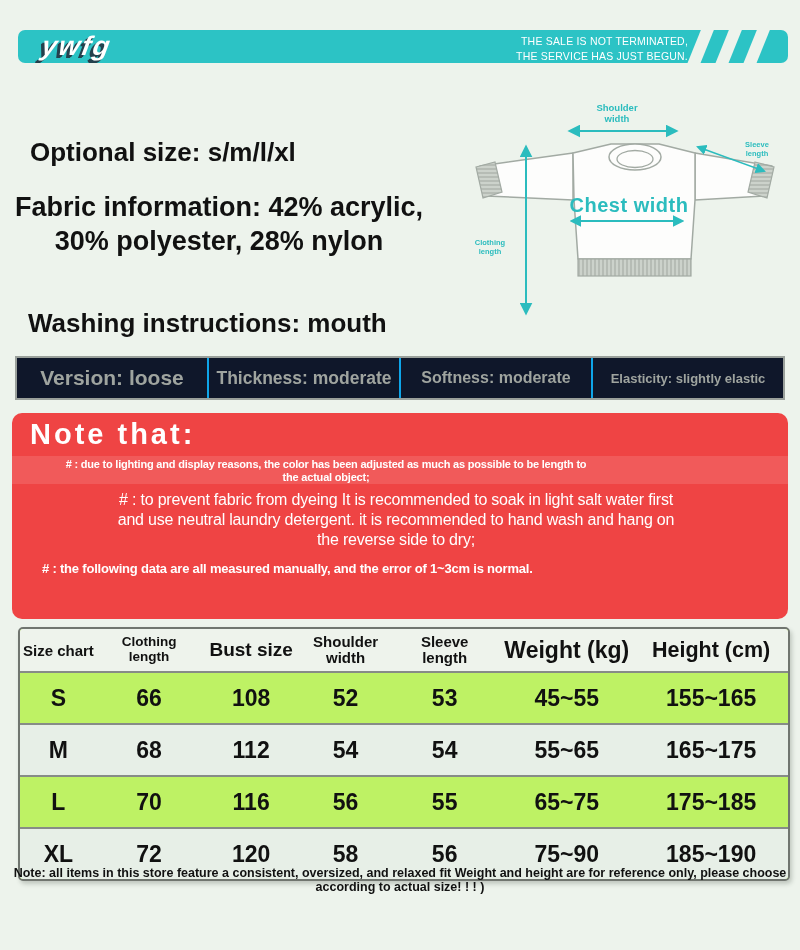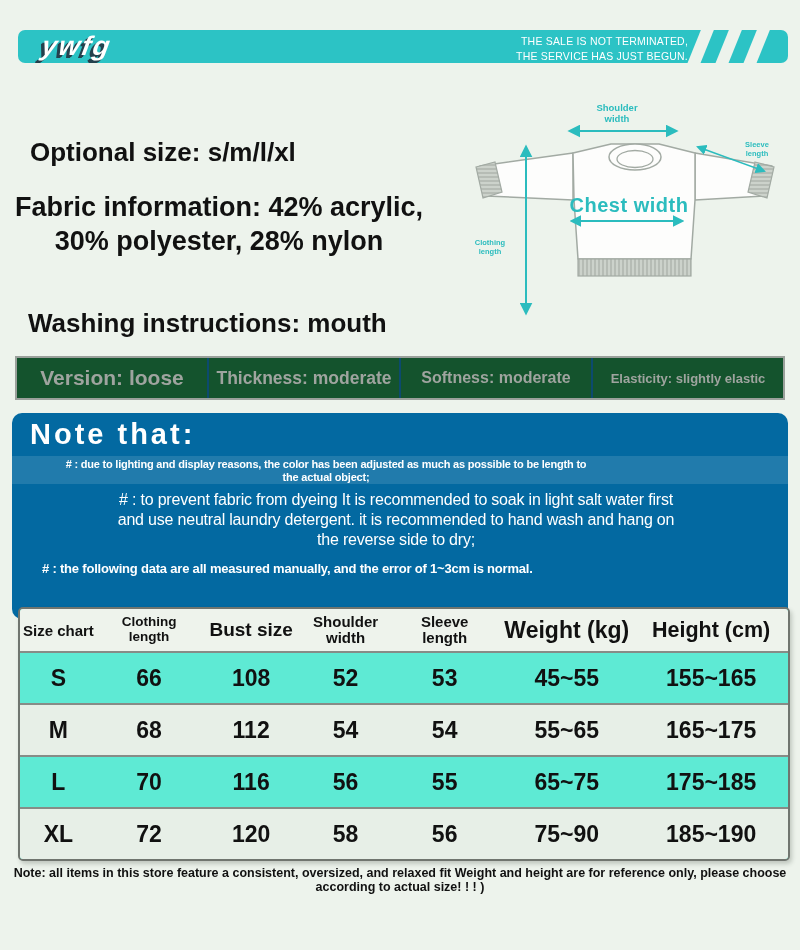--- a/index.html
+++ b/index.html
@@ -44,50 +44,50 @@
   .diagram svg{position:absolute; left:0; top:0;}
   .dlabel{position:absolute; color:#2bbcbe; font-weight:700; text-align:center; line-height:1.2;}
   .lbl-shoulder{left:128px; top:2px;  width:78px;  font-size:9.5px;}
   .lbl-sleeve  {left:281px; top:40px; width:52px;  font-size:7.5px;}
   .lbl-chest   {left:105px; top:93px; width:148px; font-size:20px; letter-spacing:.5px;}
   .lbl-clothing{left:16px;  top:138px;width:48px;  font-size:7.5px;}
 
   
   .attr-bar{
     position:absolute; left:15px; top:356px; width:770px; height:44px;
-    border:2px solid #9aa09b; background:#14532d; display:flex; box-sizing:border-box;
+    border:2px solid #9aa09b; background:#0f172a; display:flex; box-sizing:border-box;
   }
   .attr-cell{
     flex:1; display:flex; align-items:center; justify-content:center;
-    color:#9fa49f; font-weight:700; border-left:2px solid #0c4a6e;
+    color:#9fa49f; font-weight:700; border-left:2px solid #0ea5e9;
   }
   .attr-cell:first-child{border-left:none; font-size:21px;}
   .attr-cell:nth-child(2){font-size:17.5px;}
   .attr-cell:nth-child(3){font-size:16px;}
   .attr-cell:nth-child(4){font-size:13px;}
 
   
   .notebox{
     position:absolute; left:12px; top:413px; width:776px; height:206px;
-    background:#0369a1; border-radius:10px; color:#fff;
+    background:#ef4444; border-radius:10px; color:#fff;
   }
   .note-title{position:absolute; left:18px; top:5px; font-size:29px; font-weight:700; letter-spacing:3px;}
   .note-stripe{position:absolute; left:0; top:43px; width:776px; height:28px; background:rgba(255,255,255,.12);}
   .note1{position:absolute; left:14px; top:45px; width:600px; text-align:center;
          font-size:11px; font-weight:700; line-height:1.2; letter-spacing:-.2px;}
   .note2{position:absolute; left:8px; top:77px; width:752px; text-align:center;
          font-size:16px; font-weight:400; line-height:1.25; letter-spacing:-.2px;}
   .note3{position:absolute; left:30px; top:148px; font-size:13px; font-weight:700; letter-spacing:-.2px;text-align:right;}
 
   
   .size-table{
-    position:absolute; left:18px; top:607px; width:772px;
+    position:absolute; left:18px; top:627px; width:772px;
     border:2px solid #70756f; border-radius:5px; overflow:hidden;
     box-shadow:2px 3px 4px rgba(60,70,60,.25); box-sizing:border-box;
-    background:#5eead4;
+    background:#bef264;
   }
   .trow{display:flex; align-items:center;}
   .thead{height:42px; background:#eef3ec;}
   .tbody-row{height:50px; border-top:2px solid #878c87;}
   .row-alt{background:#e7efe7;}
   .tc{text-align:center; font-weight:700; color:#111; box-sizing:border-box;}
   .c1{width:10%;} .c2{width:13.6%;} .c3{width:13%;} .c4{width:11.6%;}
   .c5{width:14.2%;} .c6{width:17.6%;} .c7{width:20%;}
   .thead .c1{font-size:15px;} .thead .c2{font-size:13.5px; line-height:1.1;}
   .thead .c3{font-size:19px;} .thead .c4{font-size:15px; line-height:1.1;}

